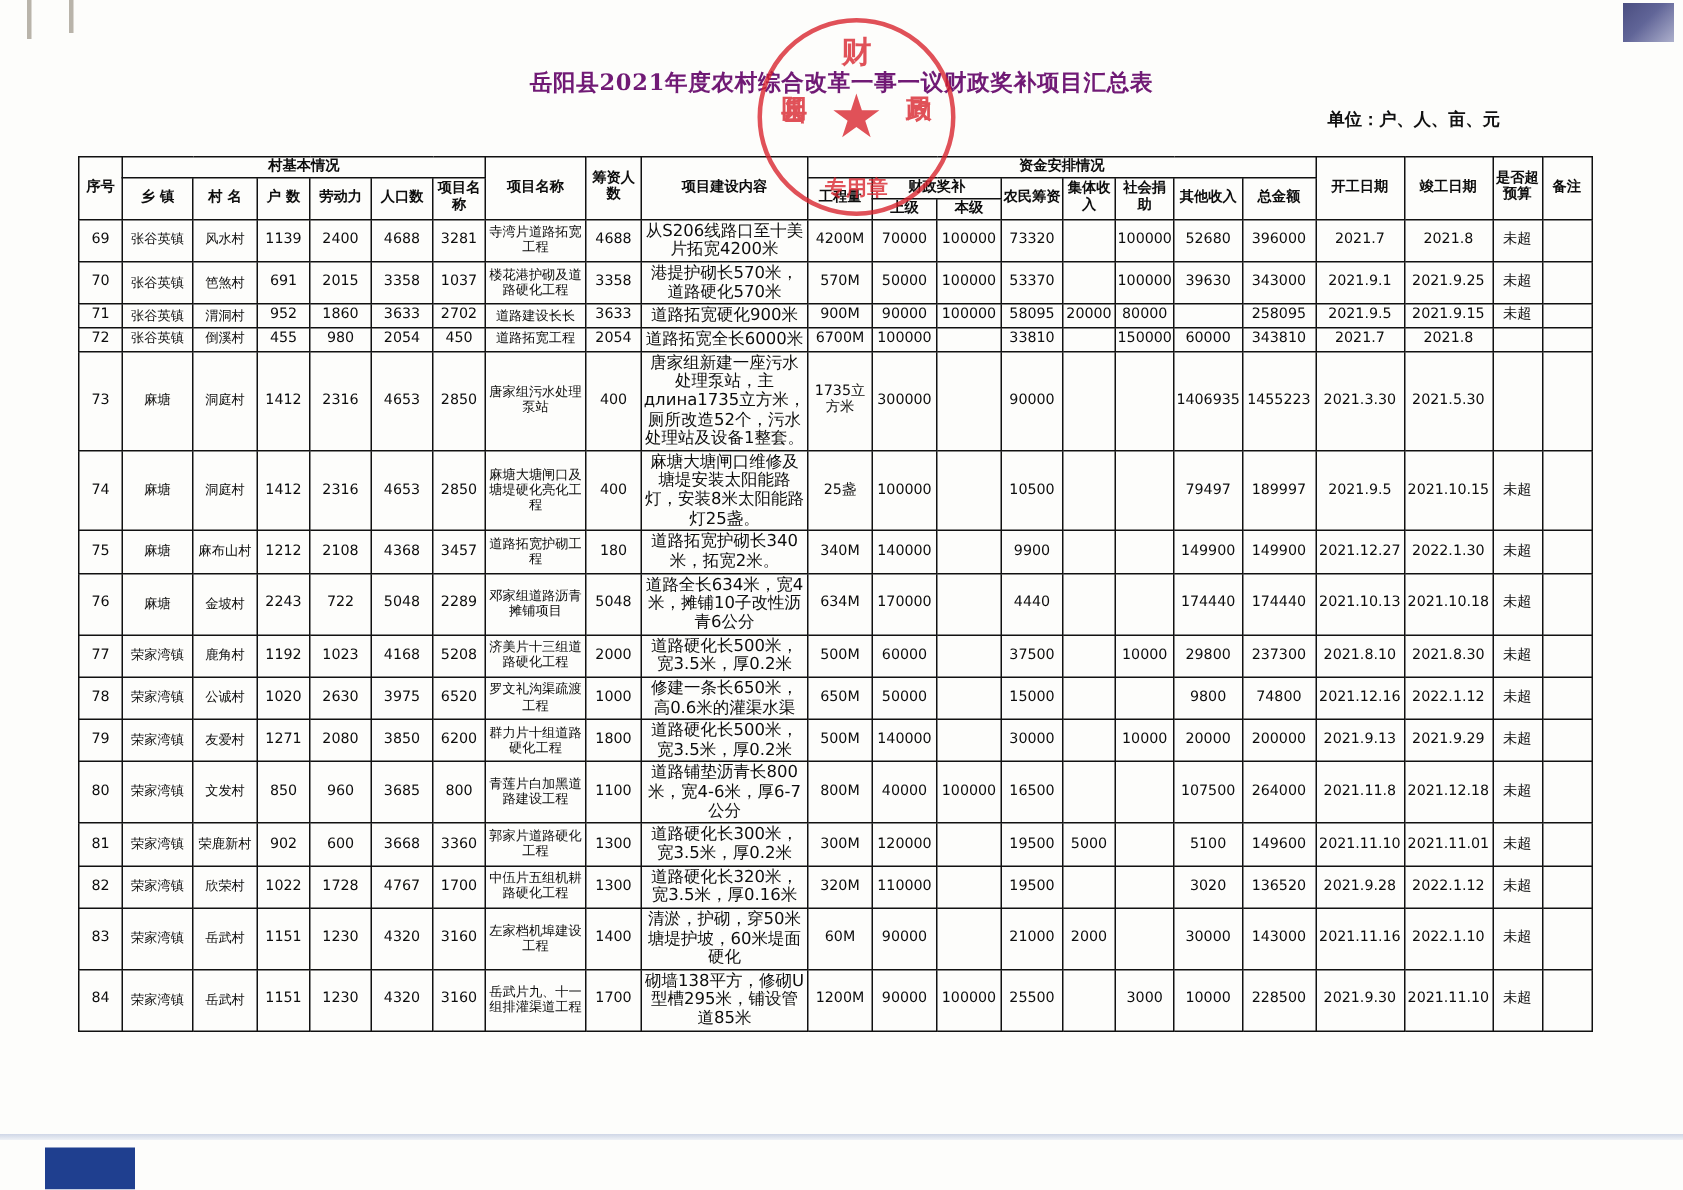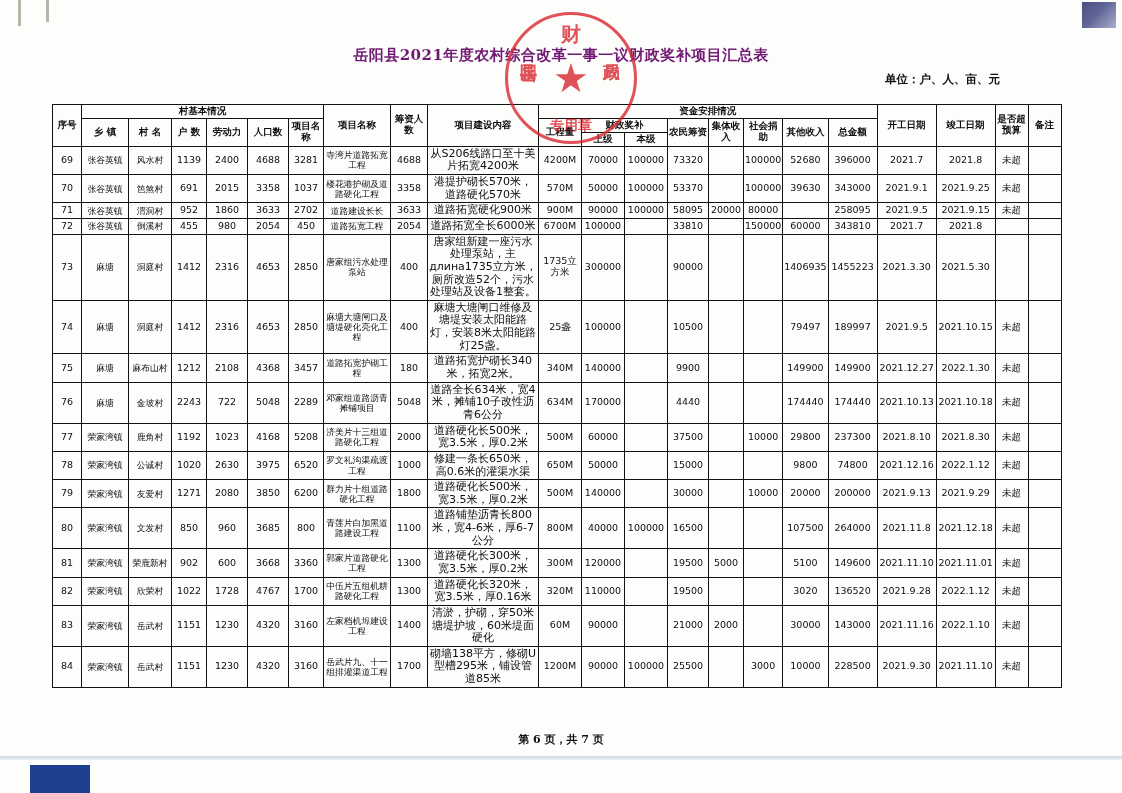--- a/index.html
+++ b/index.html
@@ -517,17 +517,16 @@
           <td class="num">10000</td>
           <td class="num">228500</td>
           <td class="num">2021.9.30</td>
           <td class="num">2021.11.10</td>
           <td class="num">未超</td>
           <td class="num"></td>
         </tr>
       </tbody>
   </table>
 
-  <div class="foot">第 6 页，共 7 页</div>
 
   <div class="bottom-shadow"></div>
   <div class="bottom-block"></div>
 </div>
 
 </body></html>

